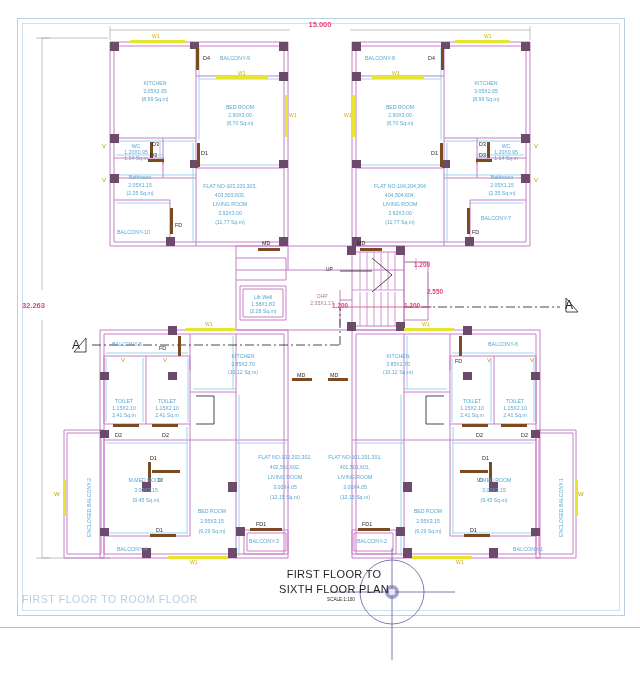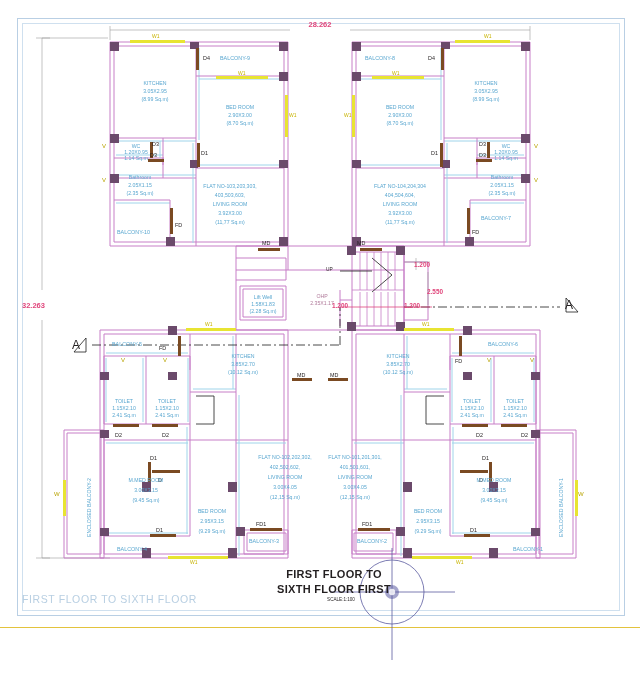--- a/index.html
+++ b/index.html
@@ -27,21 +27,21 @@
   .lbl{position:absolute;color:#5aa7d0;font-size:5.4px;white-space:nowrap;}
   .lblk{position:absolute;color:#231f20;font-size:5.4px;white-space:nowrap;}
   .dim{position:absolute;color:#e0457b;font-size:7.5px;white-space:nowrap;font-weight:bold;}
   .dimsm{position:absolute;color:#e0457b;font-size:6.4px;white-space:nowrap;font-weight:bold;}
   .vtxt{position:absolute;color:#5aa7d0;font-size:5.2px;white-space:nowrap;
         transform-origin:0 0;}
   .ylab{position:absolute;color:#c8b400;font-size:5px;white-space:nowrap;}
   .vlab{position:absolute;color:#b8a300;font-size:6px;white-space:nowrap;}
 
   .title{position:absolute;color:#231f20;font-size:11px;white-space:nowrap;
-         transform:translateX(-50%);letter-spacing:0.3px;font-weight:bold;}
+         transform:translateX(-50%);letter-spacing:0.3px;}
   .subtitle{position:absolute;color:#231f20;font-size:4.6px;white-space:nowrap;
             transform:translateX(-50%);}
   .ftitle{position:absolute;color:#b8cfe2;font-size:10.5px;white-space:nowrap;letter-spacing:0.6px;}
 
   svg{position:absolute;left:0;top:0;overflow:visible;}
 </style>
 </head>
 <body>
 
 <div id="sheet">
@@ -345,21 +345,21 @@
   <div class="door" style="left:250px;top:528px;width:32px;height:3px;"></div>
 
   <div class="door" style="left:459px;top:336px;width:3px;height:20px;"></div>
   <div class="door" style="left:501px;top:424px;width:26px;height:3px;"></div>
   <div class="door" style="left:462px;top:424px;width:26px;height:3px;"></div>
   <div class="door" style="left:489px;top:462px;width:3px;height:20px;"></div>
   <div class="door" style="left:460px;top:470px;width:28px;height:3px;"></div>
   <div class="door" style="left:464px;top:534px;width:26px;height:3px;"></div>
   <div class="door" style="left:358px;top:528px;width:32px;height:3px;"></div>
 
-  <div class="dim" style="left:320px;top:20px;transform:translateX(-50%);">28.262</div>
+  <div class="dim" style="left:320px;top:20px;transform:translateX(-50%);">15.000</div>
   <div class="dim" style="left:22px;top:301px;">32.263</div>
 
   <div class="dimsm" style="left:414px;top:261px;">1.200</div>
   <div class="dimsm" style="left:427px;top:288px;">2.550</div>
   <div class="dimsm" style="left:332px;top:302px;">1.200</div>
   <div class="dimsm" style="left:404px;top:302px;">1.200</div>
 
   <div class="lblk" style="left:565px;top:298px;font-size:12px;">A</div>
   <div class="lblk" style="left:72px;top:338px;font-size:12px;">A</div>
 
@@ -538,18 +538,18 @@
 
   <div class="vtxt" style="left:558px;top:537px;transform:rotate(-90deg);">ENCLOSED BALCONY-1</div>
 
   <div class="ylab" style="left:422px;top:321px;">W1</div>
   <div class="ylab" style="left:456px;top:559px;">W1</div>
   <div class="vlab" style="left:487px;top:357px;">V</div>
   <div class="vlab" style="left:530px;top:357px;">V</div>
   <div class="vlab" style="left:578px;top:491px;">W</div>
 
   <div class="title" style="left:334px;top:568px;">FIRST FLOOR TO</div>
-  <div class="title" style="left:334px;top:583px;">SIXTH FLOOR FIRST</div>
+  <div class="title" style="left:334px;top:583px;">SIXTH FLOOR PLAN</div>
   <div class="subtitle" style="left:341px;top:597px;">SCALE:1:100</div>
 
-  <div class="ftitle" style="left:22px;top:593px;">FIRST FLOOR TO SIXTH FLOOR</div>
+  <div class="ftitle" style="left:22px;top:593px;">FIRST FLOOR TO ROOM FLOOR</div>
 
 </div>
 
 </body></html>

